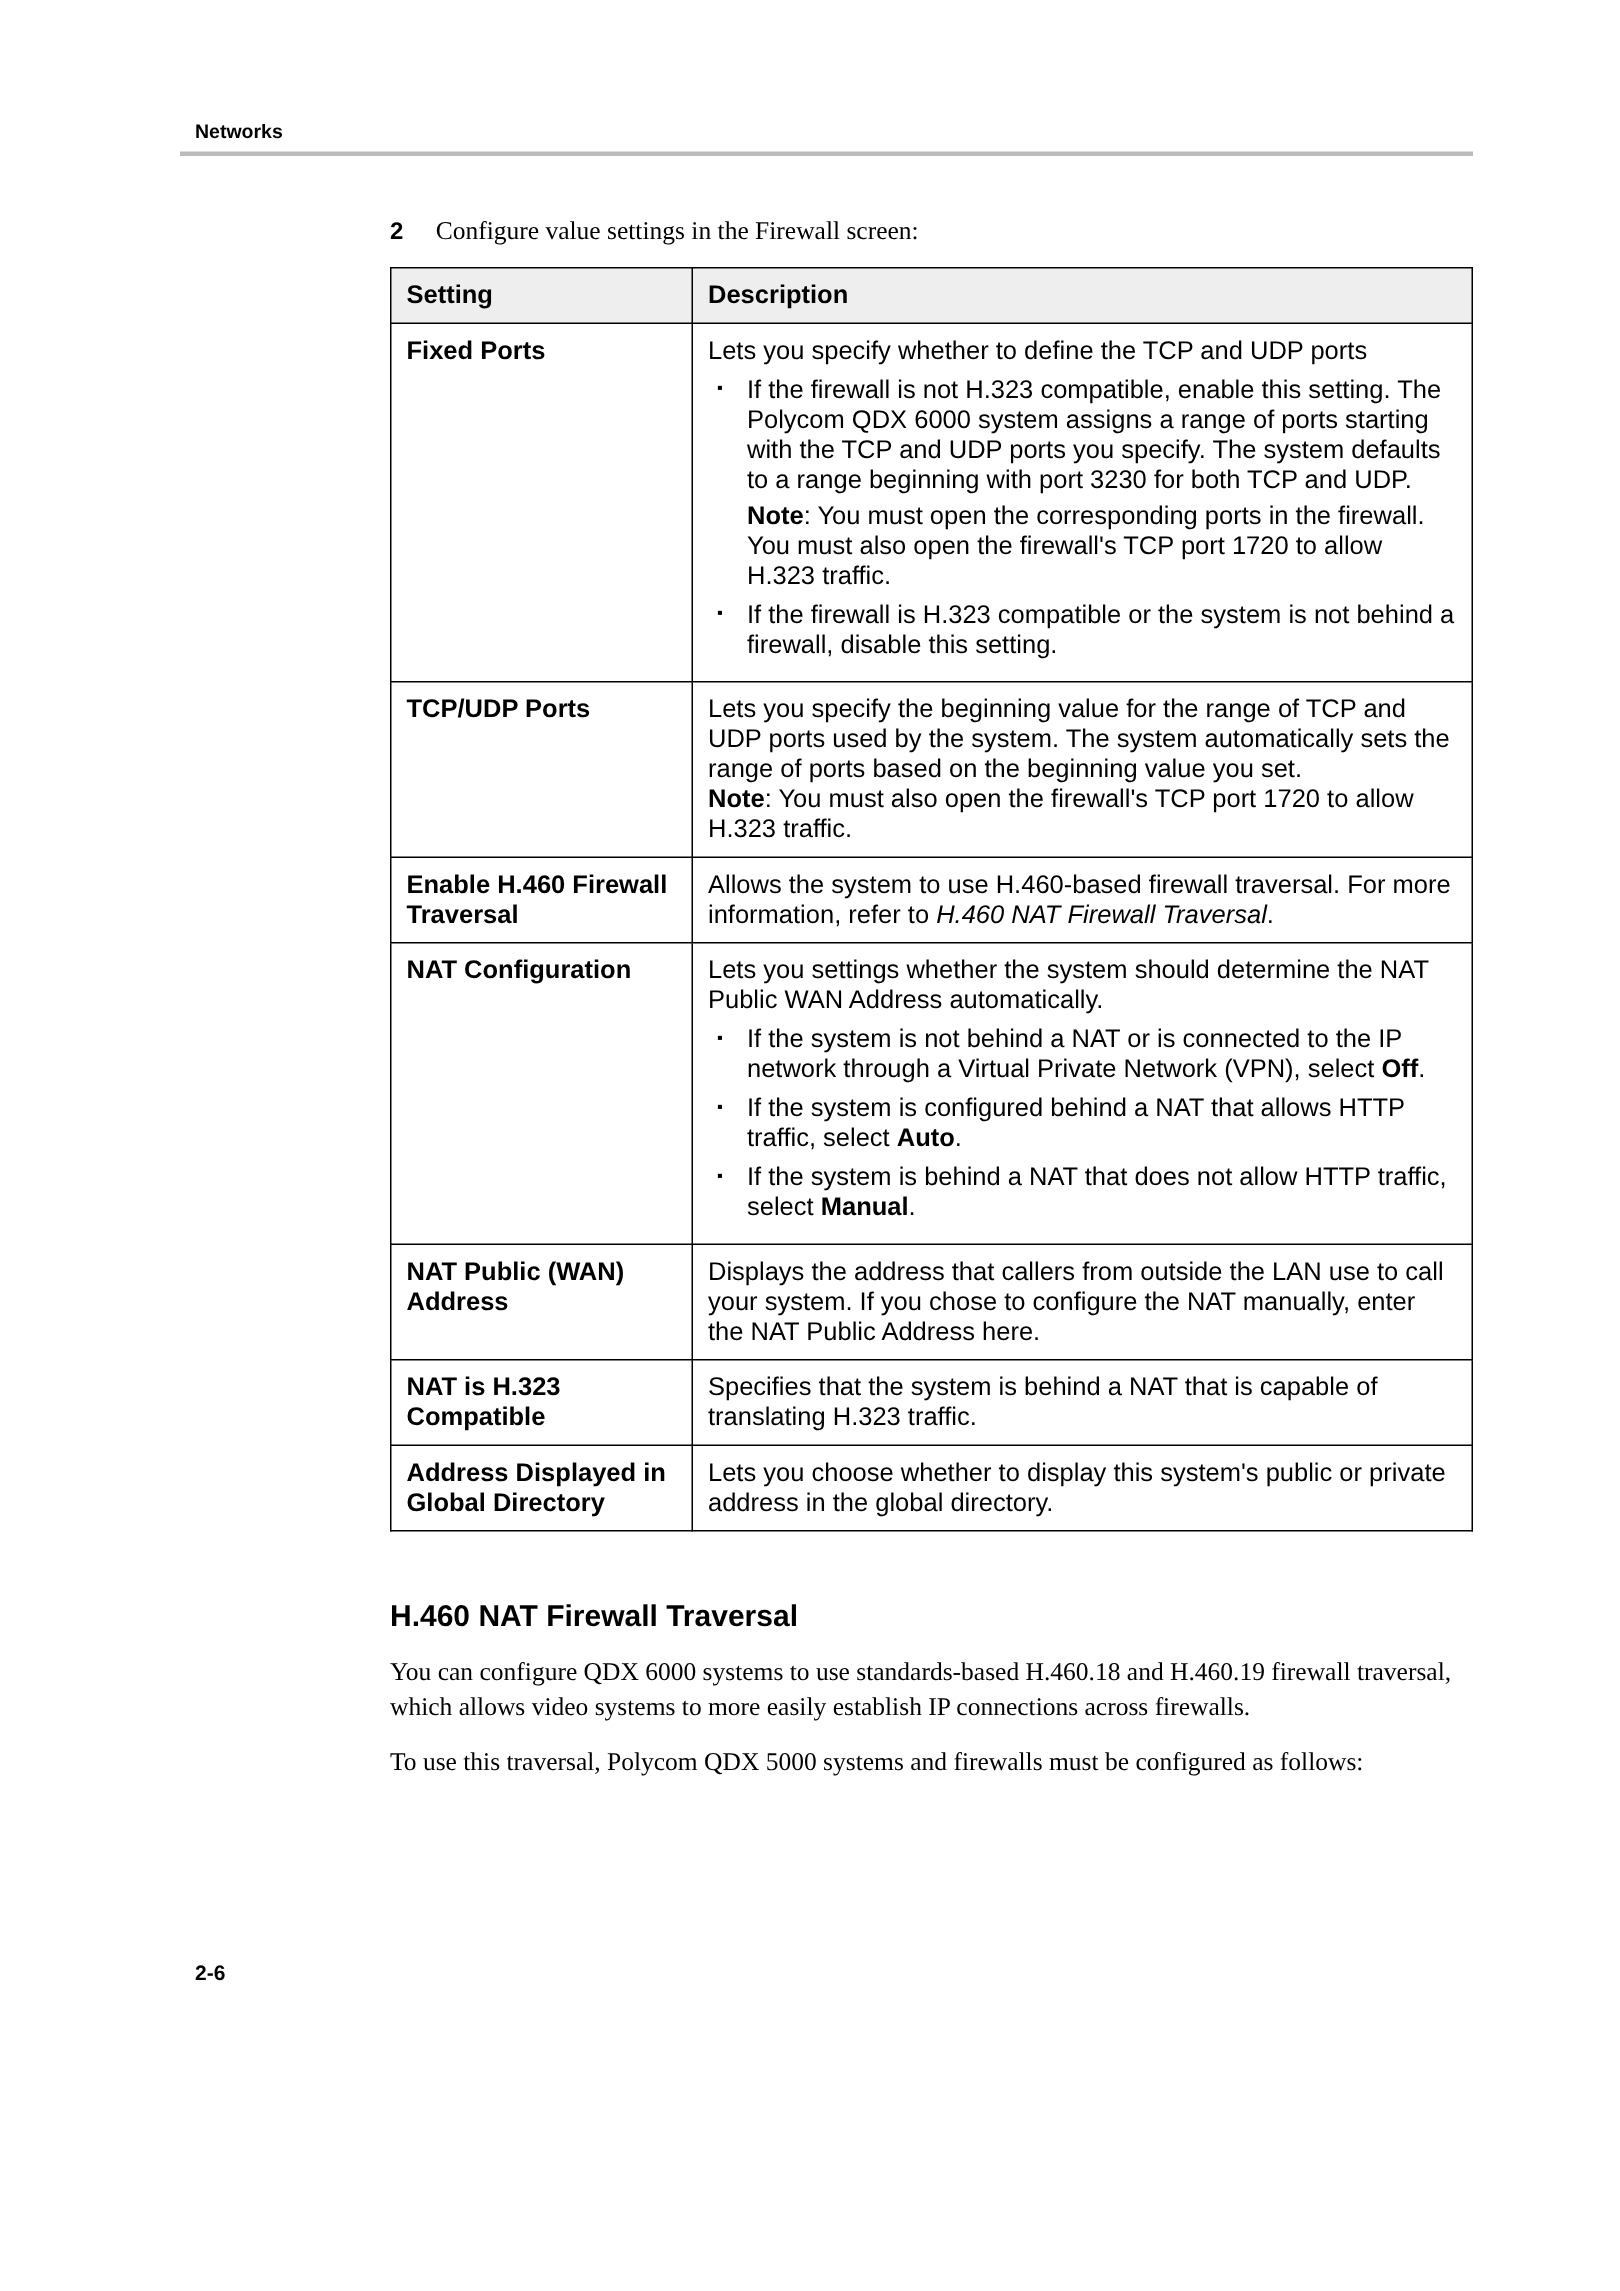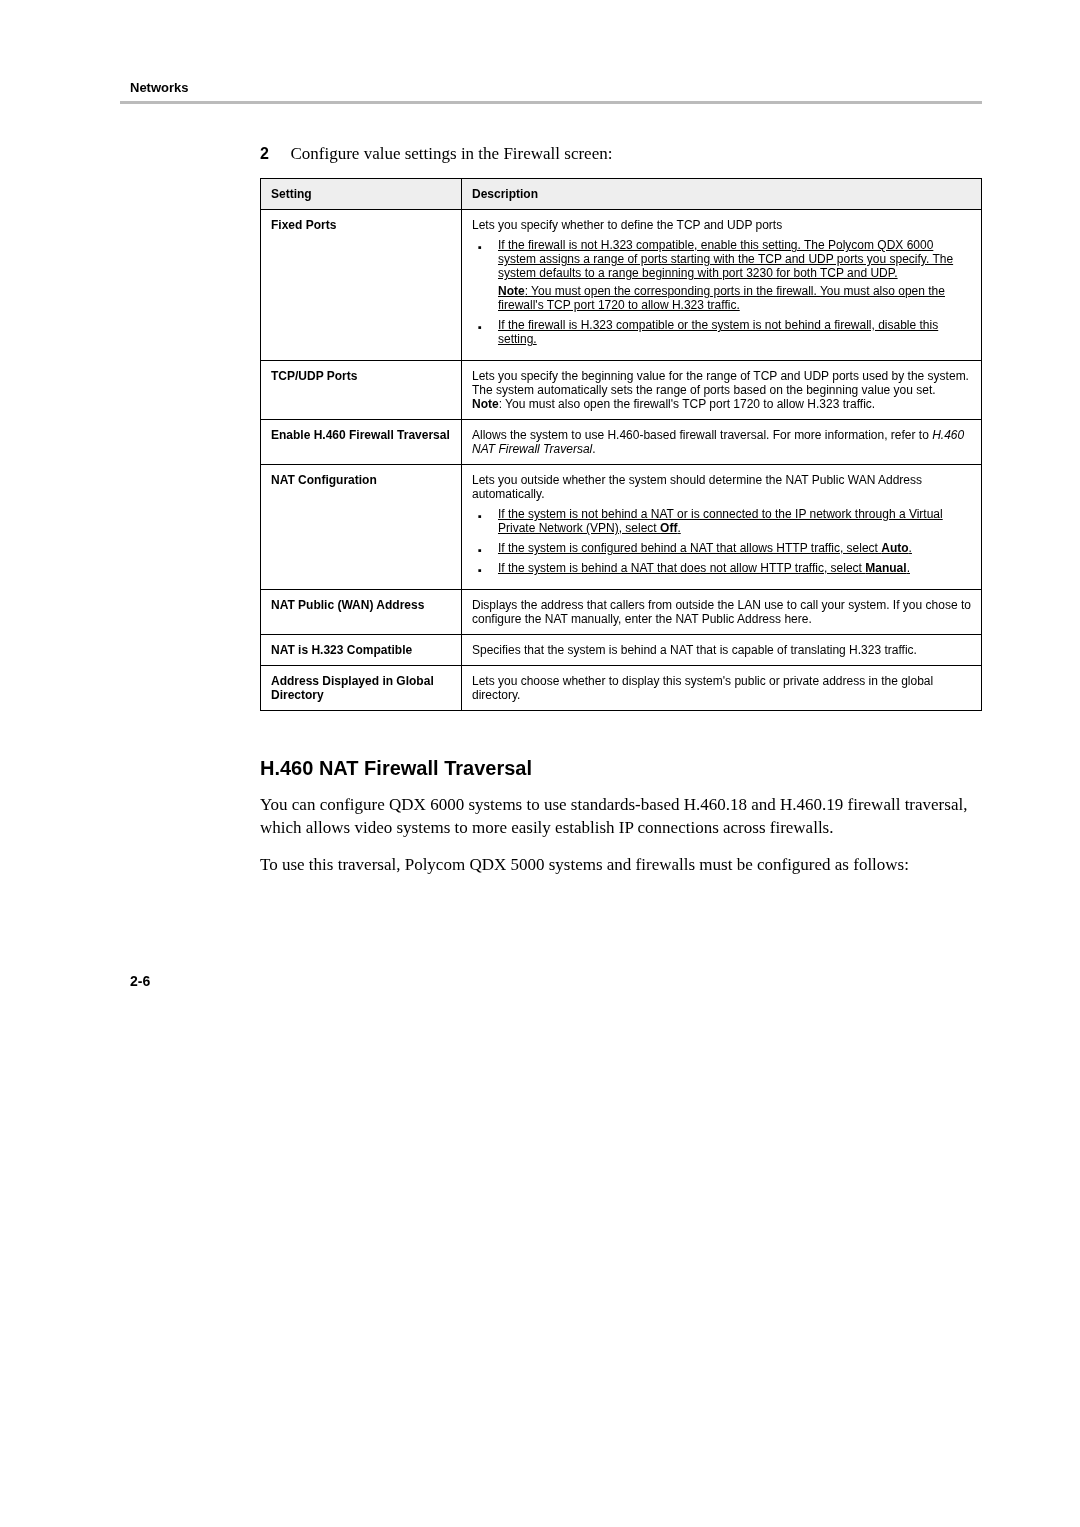--- a/index.html
+++ b/index.html
@@ -39,21 +39,21 @@
     display: inline-block;
     width: 26px;
   }
   .step-text {
     font-family: "Book Antiqua", Palatino, serif;
     font-size: 17px;
   }
   table.settings {
     border-collapse: collapse;
     width: 100%;
-    font-size: 12px;
+    font-size: 17px;
   }
   table.settings th, table.settings td {
     border: 1px solid #000;
     padding: 8px 10px;
     vertical-align: top;
     text-align: left;
   }
   table.settings th {
     background: #eee;
     font-weight: bold;
@@ -64,21 +64,20 @@
   }
   .desc ul {
     margin: 6px 0 0 0;
     padding-left: 20px;
     list-style: none;
   }
   .desc ul li {
     position: relative;
     padding-left: 6px;
     margin-bottom: 6px;
-    text-decoration: underline;
   }
   .desc ul li::before {
     content: "▪";
     position: absolute;
     left: -14px;
     font-size: 11px;
     top: 3px;
   }
   .desc .note-indent {
     margin-top: 4px;
@@ -95,21 +94,21 @@
   .body-para {
     font-family: "Book Antiqua", Palatino, serif;
     font-size: 17px;
     line-height: 1.35;
     margin-bottom: 14px;
   }
   .page-number {
     font-family: Arial, sans-serif;
     font-weight: bold;
     font-size: 14px;
-    margin-top: 96px;
+    margin-top: 120px;
     margin-left: 10px;
   }
 </style>
 </head>
 <body>
 
 <div class="page">
   <div class="running-header">Networks</div>
   <hr class="header-rule">
 
@@ -157,21 +156,21 @@
         <tr>
           <td class="setting-name">Enable H.460 Firewall Traversal</td>
           <td class="desc">
             <span>Allows the system to use H.460-based firewall traversal. For more information, refer to </span><span class="italic">H.460 NAT Firewall Traversal</span><span>.</span>
           </td>
         </tr>
 
         <tr>
           <td class="setting-name">NAT Configuration</td>
           <td class="desc">
-            <div>Lets you outside whether the system should determine the NAT Public WAN Address automatically.</div>
+            <div>Lets you settings whether the system should determine the NAT Public WAN Address automatically.</div>
             <ul>
               <li>
                 <span>If the system is not behind a NAT or is connected to the IP network through a Virtual Private Network (VPN), select </span><span class="bold">Off</span><span>.</span>
               </li>
               <li>
                 <span>If the system is configured behind a NAT that allows HTTP traffic, select </span><span class="bold">Auto</span><span>.</span>
               </li>
               <li>
                 <span>If the system is behind a NAT that does not allow HTTP traffic, select </span><span class="bold">Manual</span><span>.</span>
               </li>

